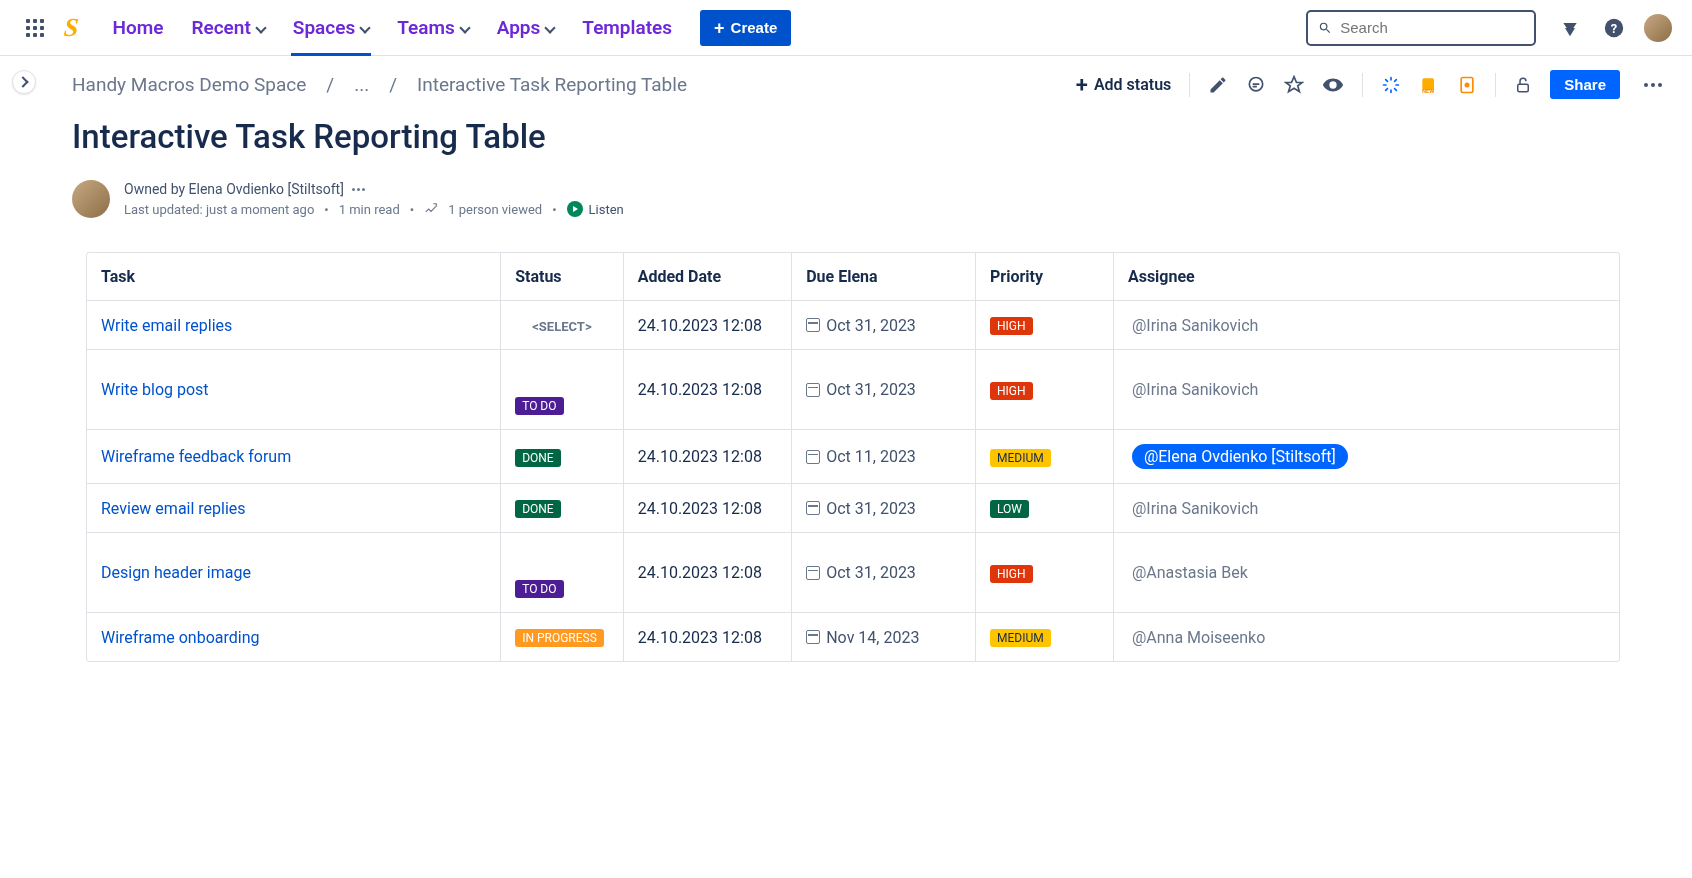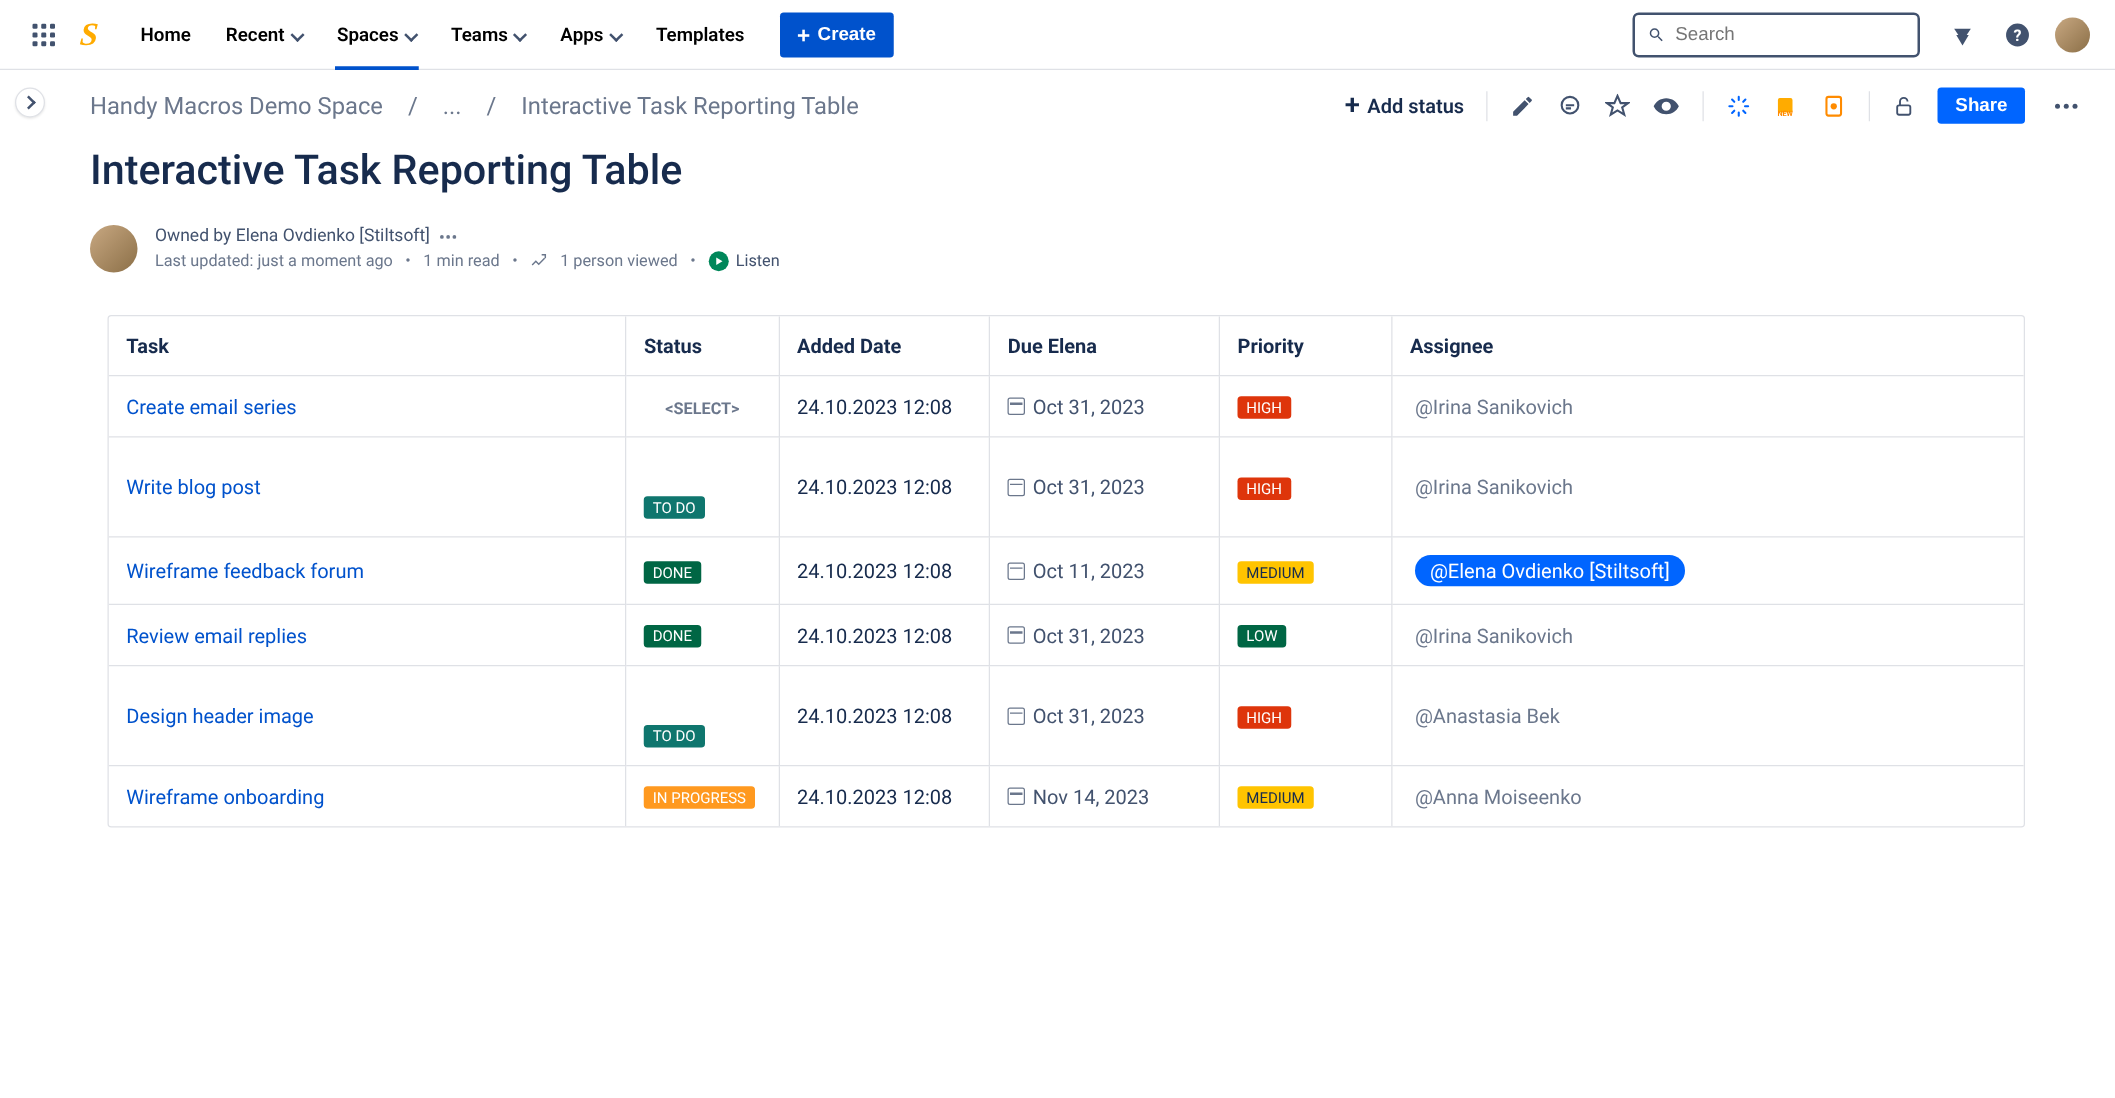--- a/index.html
+++ b/index.html
@@ -38,24 +38,24 @@
       font-family: Georgia, serif;
       transform: skewX(-5deg);
     }
     .nav-item {
       padding: 0 12px;
       height: 56px;
       display: flex;
       align-items: center;
       gap: 4px;
       font-weight: 600;
-      color: #000000;
+      color: #6d28d9;
       cursor: pointer;
       position: relative;
-      font-size: 15px;
+      font-size: 19px;
     }
     .nav-item.active::after {
       content: "";
       position: absolute;
       left: 10px; right: 10px; bottom: 0;
       height: 3px;
       background: #0052CC;
     }
     .chevron-down {
       width: 10px; height: 10px;
@@ -260,21 +260,21 @@
     .lozenge {
       display:inline-block;
       padding: 2px 7px;
       border-radius:3px;
       font-size:12px;
       font-weight:400;
       color:#fff;
       text-transform:uppercase;
     }
     .loz-inprogress { background:#FF991F; }
-    .loz-todo { background:#0f766e;margin-top:33px; }
+    .loz-todo { background:#4c1d95;margin-top:33px; }
     .loz-done { background:#006644; }
     .loz-high { background:#DE350B; }
     .loz-medium { background:#FFC400; color:#172B4D; }
     .loz-low { background:#006644; }
     .mention { color:#6B778C; cursor:pointer; }
     .mention-hl {
       background:#0065FF; color:#fff;
       padding:3px 12px; border-radius:14px;
       cursor:pointer;
       display:inline-block;
@@ -474,21 +474,21 @@
           <th class="col-task">Task</th>
           <th class="col-status">Status</th>
           <th class="col-added">Added Date</th>
           <th class="col-due">Due Elena</th>
           <th class="col-priority">Priority</th>
           <th class="col-assignee">Assignee</th>
         </tr>
       </thead>
       <tbody id="task-tbody">
           <tr>
-            <td><span class="task-link">Create email series</span></td>
+            <td><span class="task-link">Write email replies</span></td>
             <td style="text-align: center;"><span class="select-pill">&lt;SELECT&gt;</span></td>
             <td class="date-cell">24.10.2023 12:08</td>
             <td>
               <div class="due-cell">
                 <span class="cal-icon"></span>
                 <span>Oct 31, 2023</span>
               </div>
             </td>
             <td><span class="lozenge loz-high">HIGH</span></td>
             <td style="padding-left: 18px;"><span class="mention">@Irina Sanikovich</span></td>

